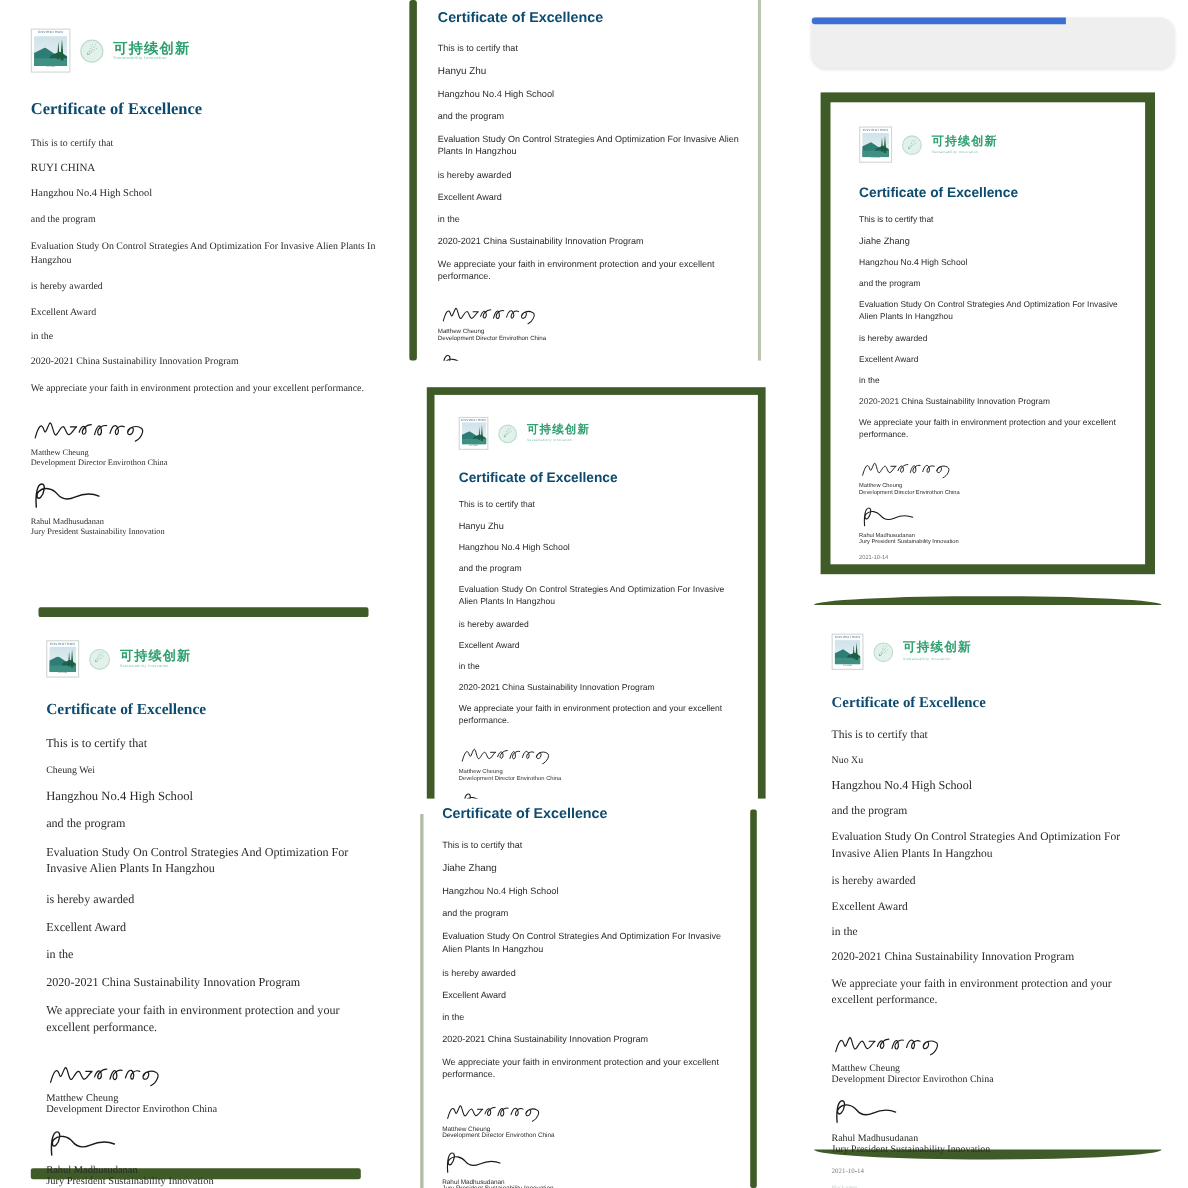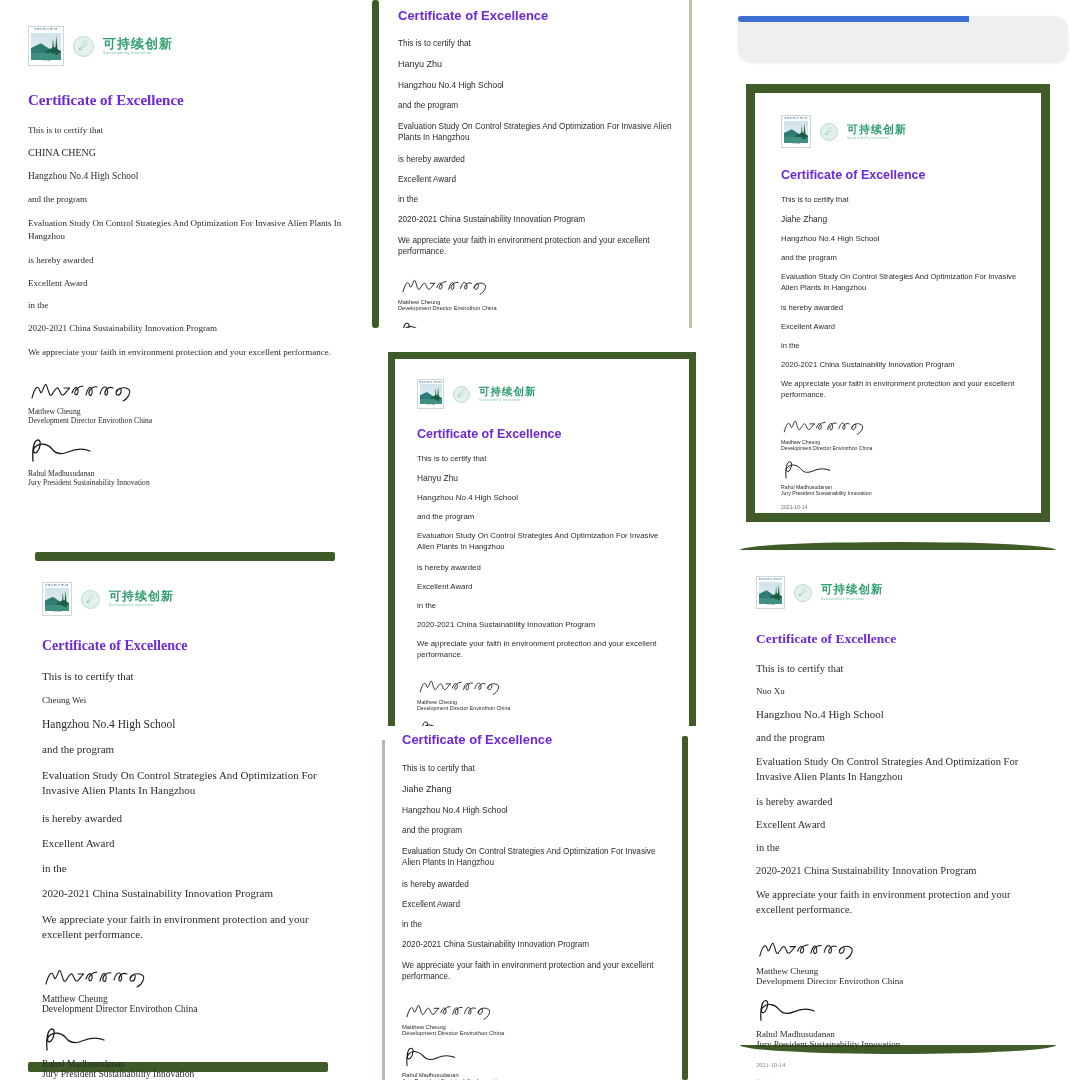--- a/index.html
+++ b/index.html
@@ -55,21 +55,21 @@
     background:#e2f1ea;
     border:1px solid #bcdccb;
     display:flex;align-items:center;justify-content:center;
     color:#3f9e76;font-family:"Liberation Serif",serif;
     flex:0 0 auto;
   }
   .logo-cn{color:#2f9f6e;font-family:"Liberation Sans",sans-serif;font-weight:bold;letter-spacing:1px;line-height:1;}
   .logo-en{color:#6fbfa0;font-family:"Liberation Sans",sans-serif;letter-spacing:.4px;line-height:1;margin-top:2px;}
 
   
-  .c-title{font-weight:bold;color:#6d28d9;}
+  .c-title{font-weight:bold;color:#0c4a6e;}
   .c-line{color:#2b2b2b;}
   .sig-img{display:block;}
   .sig-name{color:#2b2b2b;}
   .meta{color:#9aa3a0;}
   .token{color:#c8cfcc;word-break:break-all;}
 
   
   .serif .c-title,.serif .c-line,.serif .sig-name{font-family:"Liberation Serif",serif;}
   
   .sans .c-title,.sans .c-line,.sans .sig-name,.sans .meta,.sans .token{font-family:"Liberation Sans",sans-serif;}
@@ -114,21 +114,21 @@
         <div>
           <div class="logo-cn" style="font-size:13px;">可持续创新</div>
           <div class="logo-en" style="font-size:3.6px;">Sustainability Innovation</div>
         </div>
       </div>
 
       <div class="c-title" style="font-size:15px;margin-top:26px;">Certificate of Excellence</div>
 
       <div style="margin-top:17px;line-height:1.05;">
         <div class="c-line" style="font-size:9px;margin-bottom:13px;">This is to certify that</div>
-        <div class="c-line" style="font-size:10px;margin-bottom:13px;">CHINA CHENG</div>
+        <div class="c-line" style="font-size:10px;margin-bottom:13px;">RUYI CHINA</div>
         <div class="c-line" style="font-size:9.5px;margin-bottom:13px;">Hangzhou No.4 High School</div>
         <div class="c-line" style="font-size:9px;margin-bottom:13px;">and the program</div>
         <div class="c-line" style="font-size:9px;margin-bottom:13px;line-height:1.45;">Evaluation Study On Control Strategies And Optimization For Invasive Alien Plants In Hangzhou</div>
         <div class="c-line" style="font-size:9px;margin-bottom:13px;">is hereby awarded</div>
         <div class="c-line" style="font-size:9px;margin-bottom:13px;">Excellent Award</div>
         <div class="c-line" style="font-size:9px;margin-bottom:13px;">in the</div>
         <div class="c-line" style="font-size:9px;margin-bottom:13px;">2020-2021 China Sustainability Innovation Program</div>
         <div class="c-line" style="font-size:9px;line-height:1.45;">We appreciate your faith in environment protection and your excellent performance.</div>
       </div>
 

